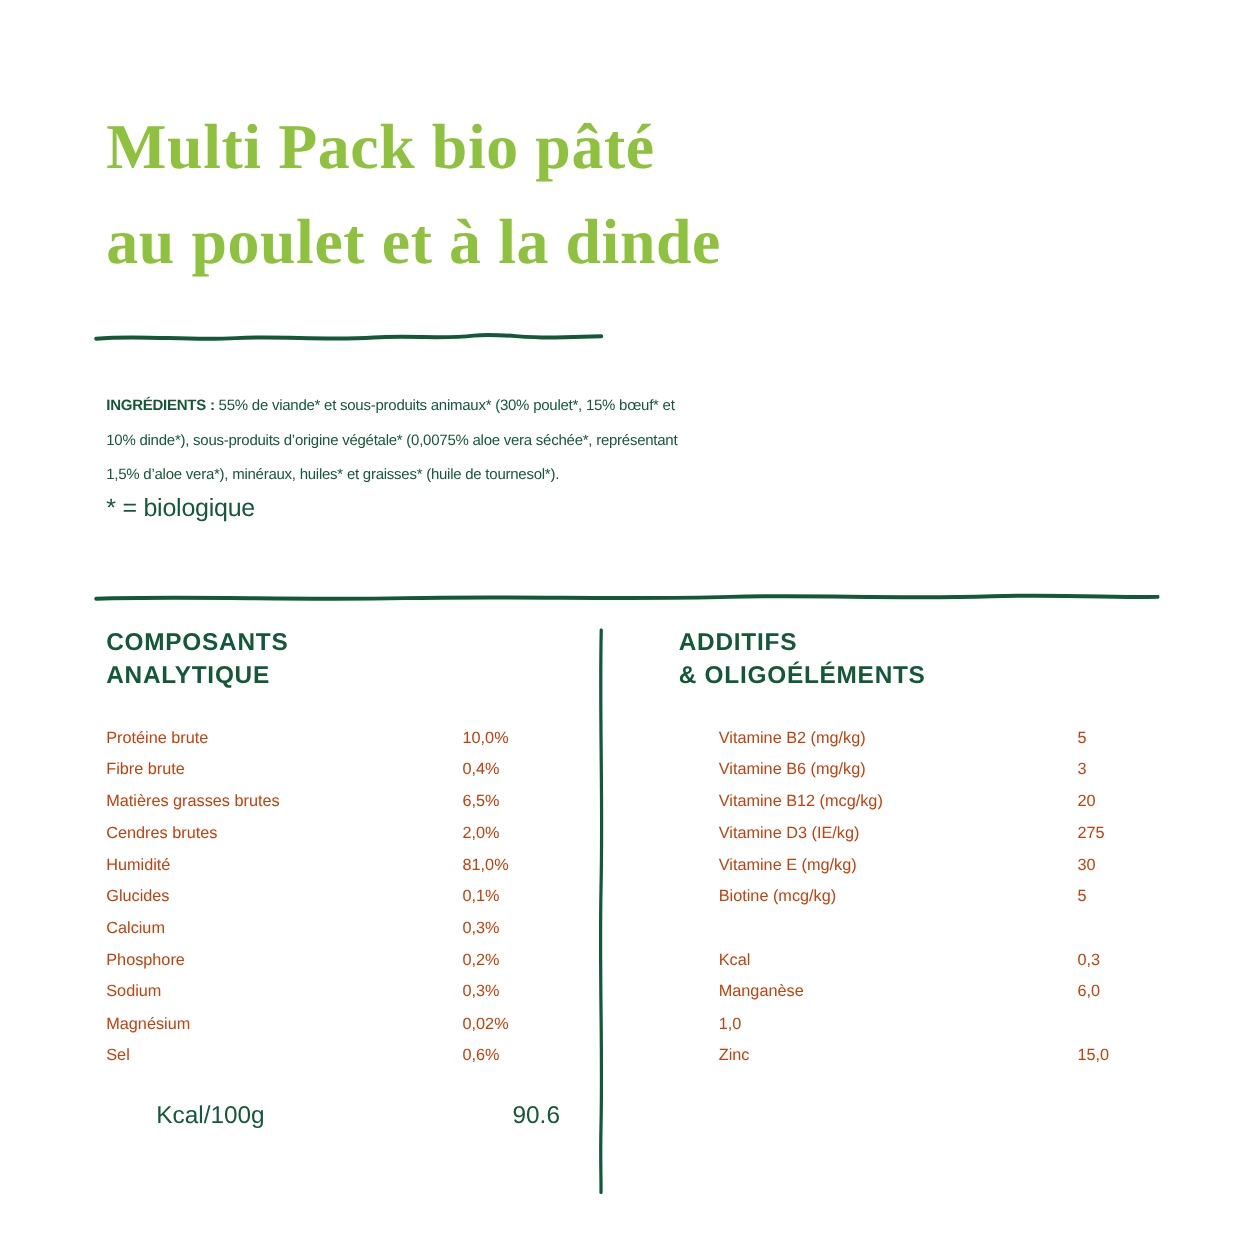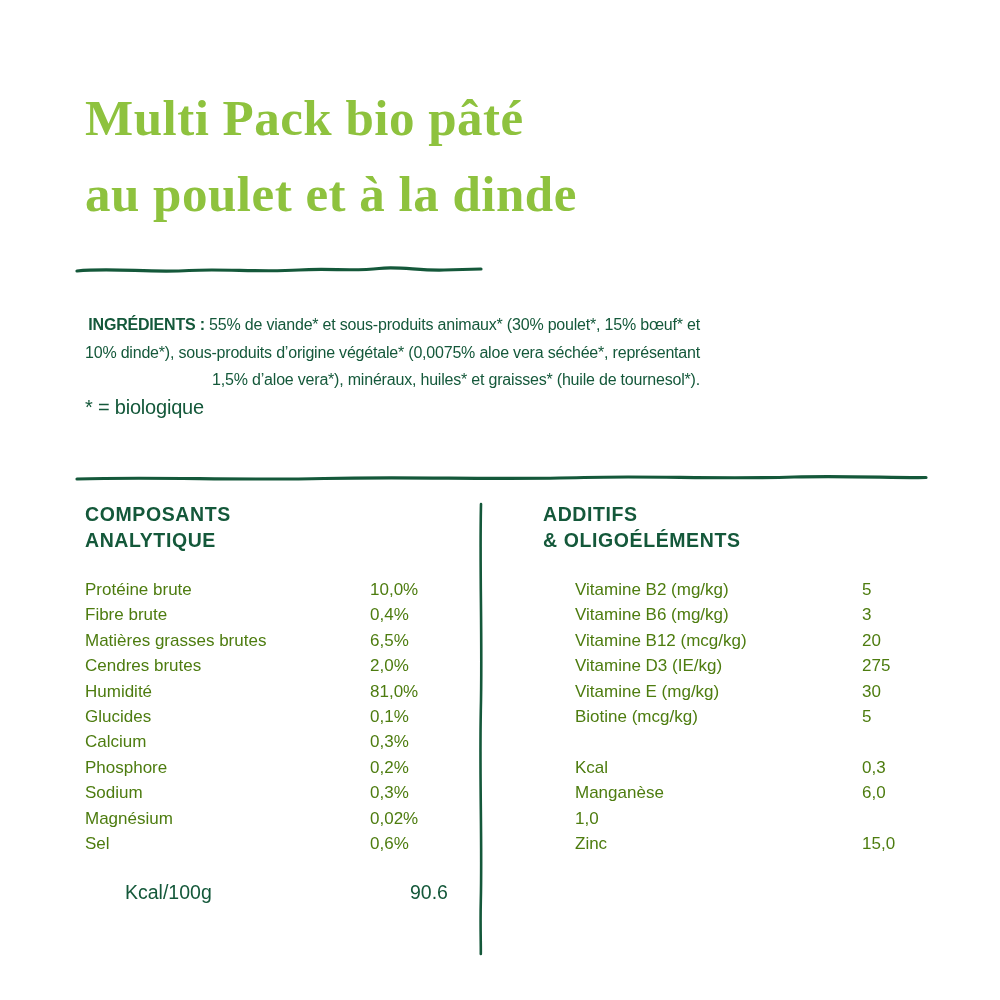--- a/index.html
+++ b/index.html
@@ -26,26 +26,25 @@
     white-space: pre-line;
   }
   .divider-short { position: absolute; left: 74px; top: 262px; }
   .divider-long  { position: absolute; left: 74px; top: 470px; }
   .divider-vertical { position: absolute; left: 475px; top: 501px; }
   .ingredients {
     position: absolute;
     left: 85px;
     top: 311px;
     margin: 0;
-    font-size: 16px;
+    font-size: 12px;
     line-height: 27.5px;
     letter-spacing: -0.2px;
     white-space: pre-wrap;
     color: #14583A;
-    text-align: right;
   }
   .ingredients b { font-weight: 700; }
   .bio-note {
     position: absolute;
     left: 85px;
     top: 394px;
     margin: 0;
     font-size: 20px;
     line-height: 27.5px;
     letter-spacing: -0.2px;
@@ -64,22 +63,22 @@
   }
   .heading-left  { left: 85px;  top: 501px; }
   .heading-right { left: 543px; top: 501px; }
   .rows { position: absolute; }
   .rows-left      { left: 85px;  top: 577px; width: 392px; }
   .rows-right     { left: 543px; top: 577px; width: 384px; }
   .rows-right .row-group + .row-group { margin-top: 25.4px; }
   .row {
     display: grid;
     line-height: 25.4px;
-    font-size: 17px;
-    color: #4d7c0f;
+    font-size: 13px;
+    color: #c2410c;
     font-weight: 500;
   }
   .rows-left .row  { grid-template-columns: 285px auto; }
   .rows-right .row { grid-template-columns: 287px auto; margin-left: 32px; }
   .energy-row {
     position: absolute;
     left: 85px;
     top: 880px;
     width: 392px;
     display: grid;

